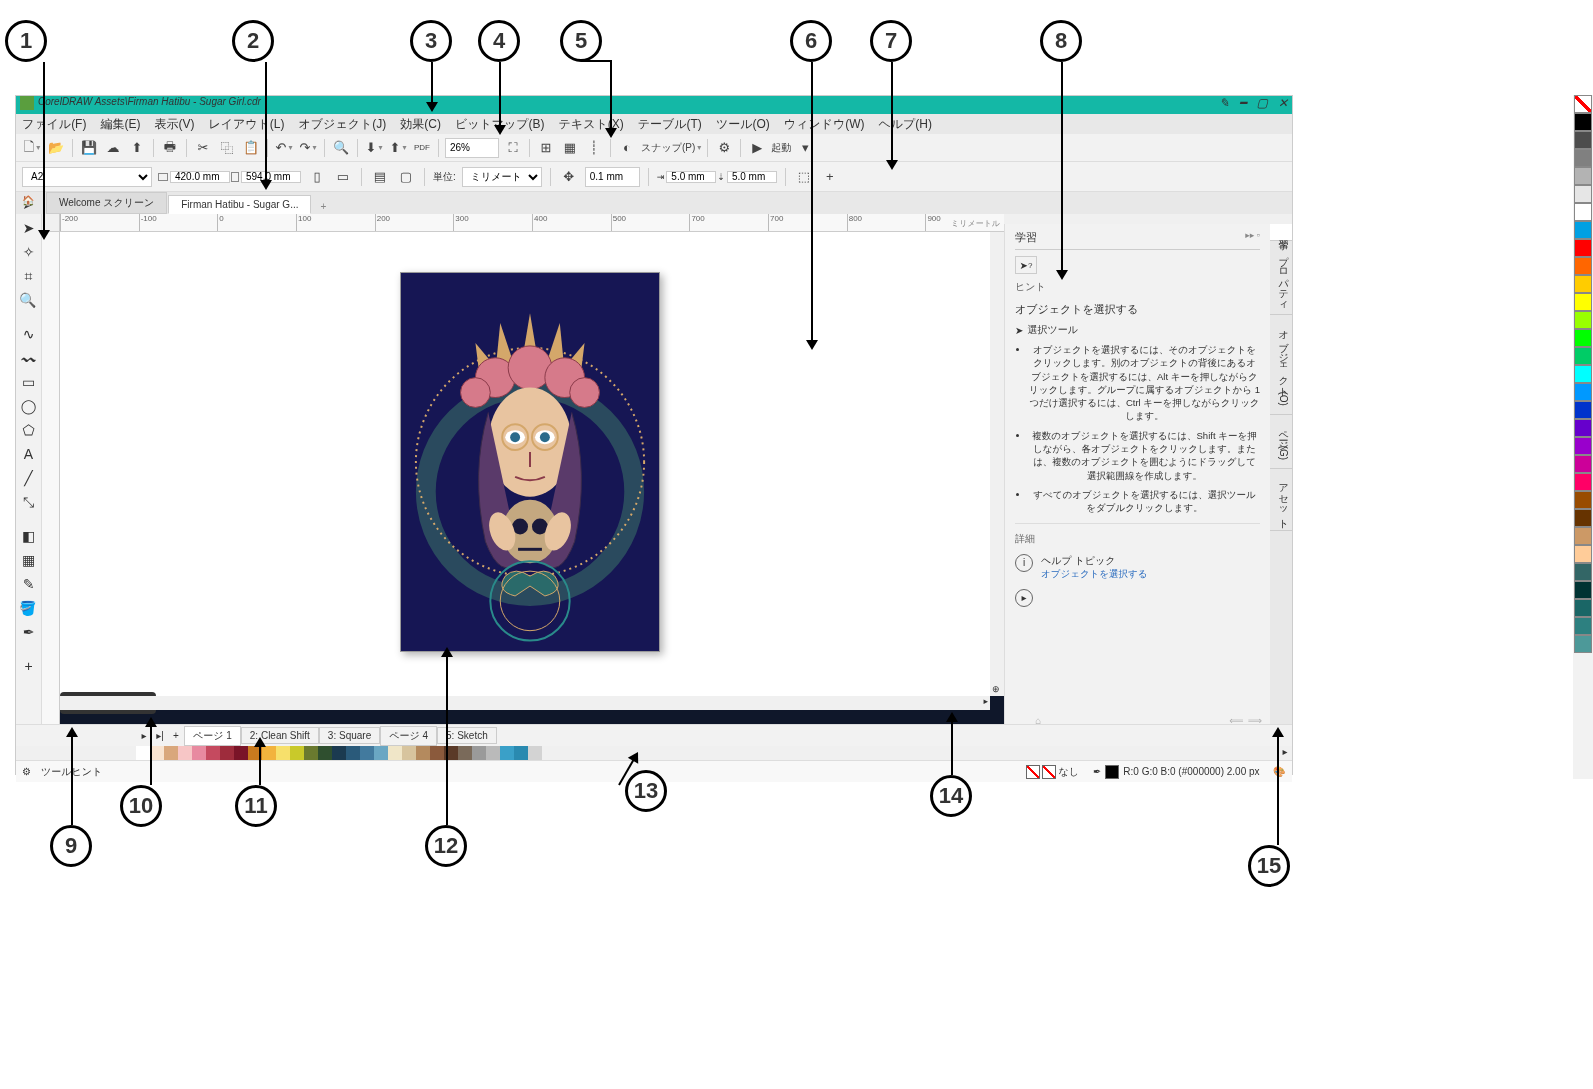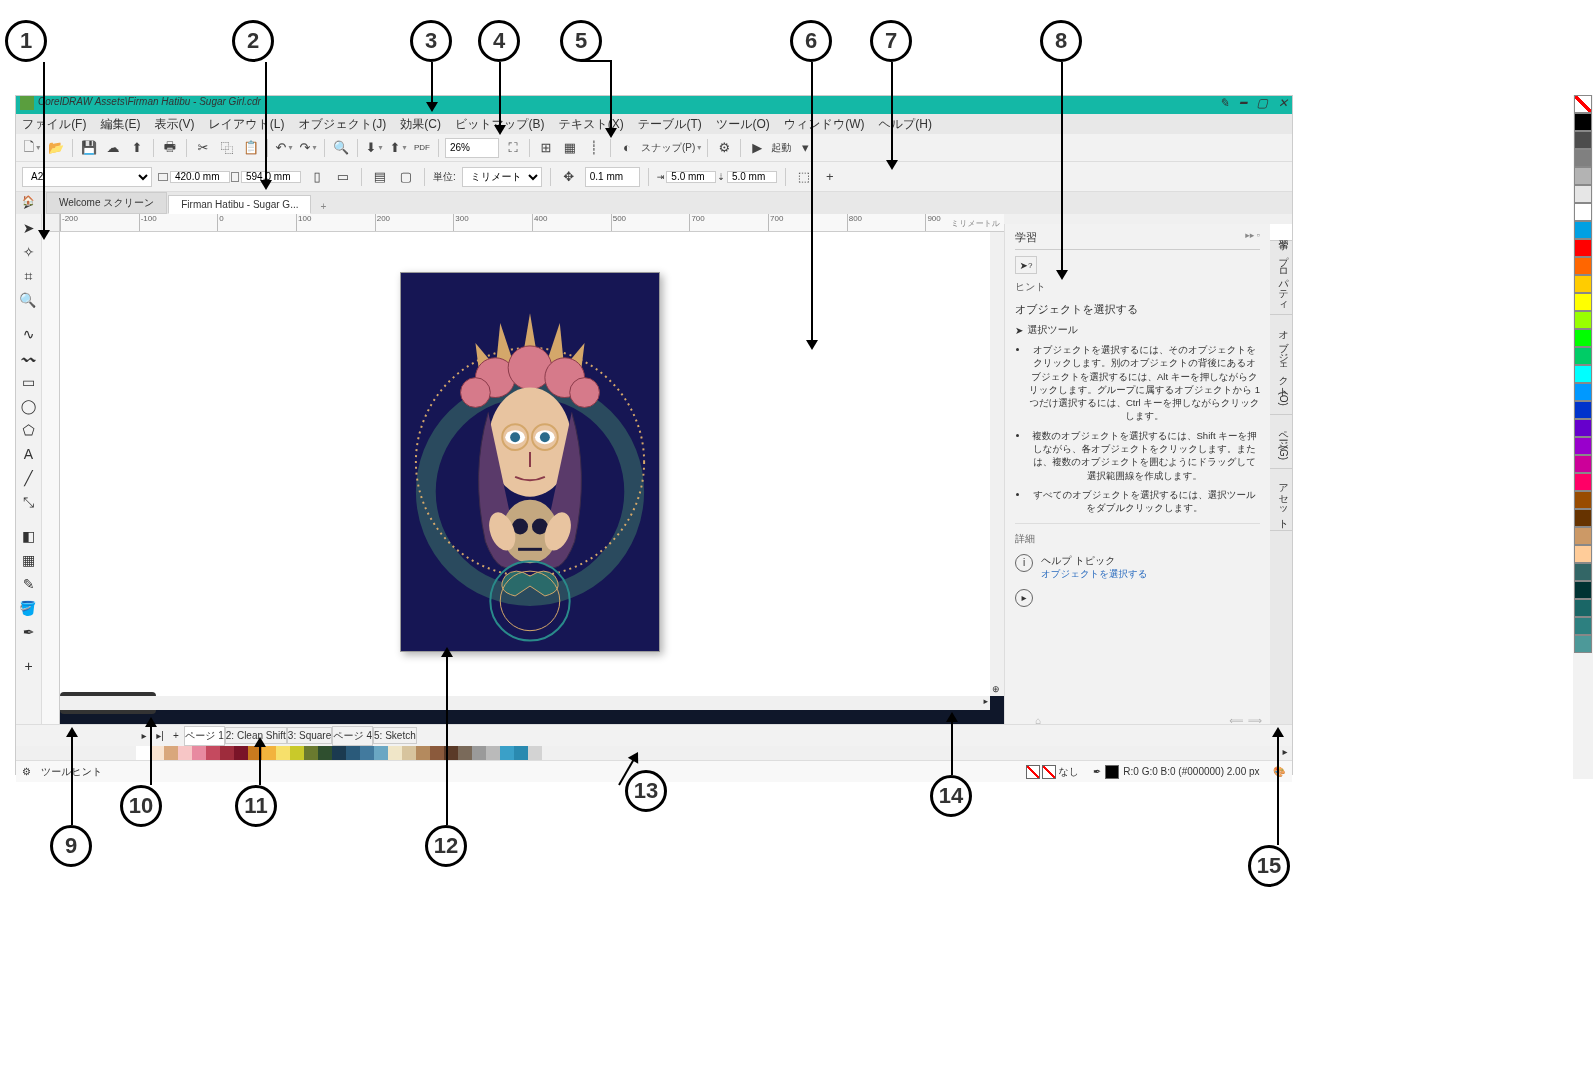--- a/index.html
+++ b/index.html
@@ -76,21 +76,21 @@
 .hint-section h4 { font-size: 11px; font-weight: normal; margin: 8px 0 4px; }
 .hint-section ul { padding-left: 14px; text-align: center; }
 .hint-section li { margin-bottom: 6px; line-height: 1.4; font-size: 9.5px; }
 .hint-detail-item { display: flex; gap: 8px; margin: 8px 0; align-items: flex-start; }
 .hint-detail-item .icon { width: 18px; height: 18px; border: 1px solid #666; border-radius: 50%; display: flex; align-items: center; justify-content: center; font-size: 10px; flex-shrink: 0; }
 .hint-detail-item a { color: #2a6cbf; text-decoration: none; font-size: 9.5px; }
 
 
 .page-nav { height: 22px; background: #f2f2f2; border-top: 1px solid #ddd; display: flex; align-items: center; font-size: 10px; padding-left: 120px; }
 .page-nav-btn { width: 16px; text-align: center; cursor: pointer; }
-.page-tab { padding: 2px 0; border: 1px solid #ccc; cursor: pointer; }
+.page-tab { padding: 2px 8px; border: 1px solid #ccc; cursor: pointer; }
 .page-tab.active { background: #fff; }
 
 
 .doc-palette { height: 14px; display: flex; padding-left: 120px; }
 .doc-palette .sw { width: 14px; height: 14px; }
 .pal-arrow { width: 14px; text-align: center; font-size: 10px; cursor: pointer; }
 
 
 .statusbar { height: 22px; background: #f8f8f8; border-top: 1px solid #ddd; display: flex; align-items: center; padding: 0 6px; font-size: 10px; gap: 10px; }
 .statusbar .right { margin-left: auto; display: flex; gap: 14px; align-items: center; }

